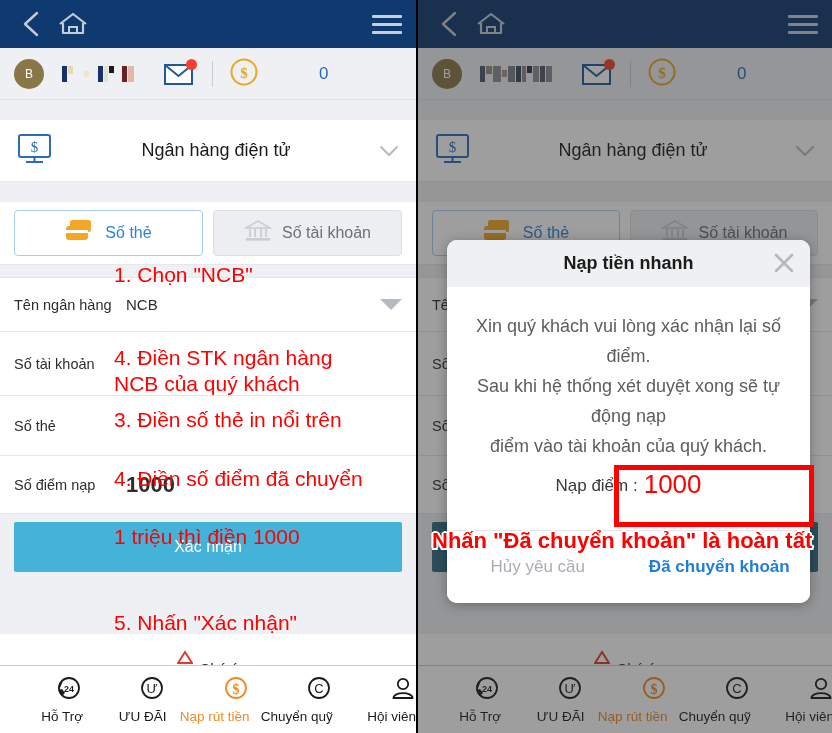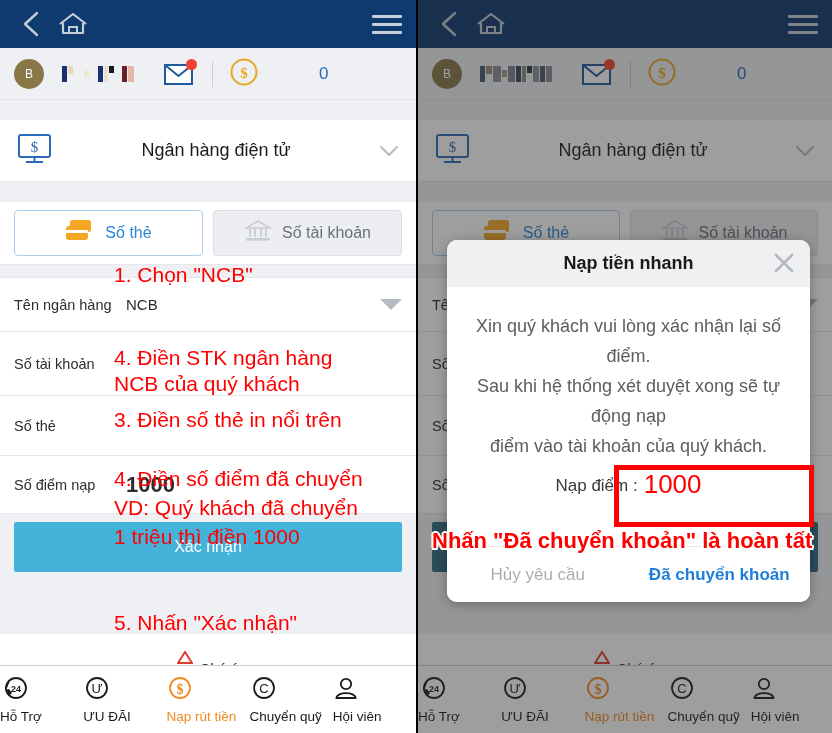--- a/index.html
+++ b/index.html
@@ -91,21 +91,21 @@
   .afterbtn { height: 62px; background:#eef0f4; }
   .noterow { height: 34px; background:#fff; display:flex; align-items:flex-end; justify-content:center; gap:6px; overflow:hidden; }
   .noterow .nt { font-size: 15px; color:#2d2d2d; transform: translateY(9px); }
 
   
   .bottomnav {
     position: absolute; left:0; bottom:0; width: 416px; height: 68px;
     background: #fff; border-top: 1px solid #c9ccd2;
     display: flex; align-items: center;
   }
-  .bnitem { flex:1; display:flex; flex-direction:column; align-items:flex-start; justify-content:center; gap:3px; }
+  .bnitem { flex:1; display:flex; flex-direction:column; align-items:flex-end; justify-content:center; gap:3px; }
   .bnitem .lbl { font-size: 13.5px; color:#1b1b1b; }
   .bnitem.accent .lbl { color:#ef8b22; }
 
   
   .annot {
     position: absolute;
     color: #fe0000;
     font-size: 21px;
     line-height: 26px;
     white-space: nowrap;
@@ -137,21 +137,21 @@
   }
   .modal-head .mtitle { font-size: 18px; font-weight: bold; color: #1b1b1b; }
   .modal-close {
     position:absolute; right: 14px; top: 11px; width: 24px; height: 24px;
     cursor:pointer;
   }
   .modal-body { padding: 24px 22px 8px 22px; text-align:center; background:#fff; }
   .modal-body .mline { font-size: 18px; color: #5d5d5d; line-height: 30px; }
   .amount-line { margin-top: 8px; margin-bottom: 22px; font-size: 17px; color: #3a3a3a; }
   .amount-line .amt { color: #ff0000; font-size: 26px; margin-left: 6px; vertical-align: -2px;}
-  .modal-foot { display:flex; border-top: 1px solid #e4e6e9; height: 56px; margin-top: 16px; }
+  .modal-foot { display:flex; border-top: 1px solid #e4e6e9; height: 73px; }
   .mbtn { flex:1; display:flex; align-items:center; justify-content:center; font-size:17px; cursor:pointer; background:#fff;}
   .mbtn.cancel { color:#a9adb3; }
   .mbtn.ok { color:#1f7fd8; font-weight:bold; }
   .redbox {
     position:absolute; z-index: 12; border: 5px solid #ff0000; pointer-events:none;
   }
 
   .right-confirm .btn-confirm { background:#2d6c84; color:#cfd7da; }
 </style>
 </head>
@@ -296,21 +296,20 @@
           </svg>
       </span>
       <span class="nt">Chú ý</span>
     </div>
 
     <div class="annot" style="left:114px; top:262px;">1. Chọn "NCB"</div>
     <div class="annot" style="left:114px; top:345px;">4. Điền STK ngân hàng</div>
     <div class="annot" style="left:114px; top:371px;">NCB của quý khách</div>
     <div class="annot" style="left:114px; top:407px;">3. Điền số thẻ in nổi trên</div>
     <div class="annot" style="left:114px; top:466px;">4. Điền số điểm đã chuyển</div>
-    <div class="annot" style="left:114px; top:495px;">VD: Quý khách đã chuyển</div>
     <div class="annot" style="left:114px; top:524px;">1 triệu thì điền 1000</div>
     <div class="annot" style="left:114px; top:610px;">5. Nhấn "Xác nhận"</div>
 
     <div class="bottomnav">
       <div class="bnitem">
         <span>
           <svg width="30" height="26" viewBox="0 0 30 26">
               <circle cx="16" cy="12" r="10" fill="none" stroke="#1b1b1b" stroke-width="1.8"></circle>
               <text x="16" y="16" font-size="9" font-weight="bold" fill="#1b1b1b" text-anchor="middle" font-family="Liberation Sans, sans-serif">24</text>
               <path d="M10 5 C4 8 4 16 9 20 L12 17 L9 13 L6 14" fill="#1b1b1b"></path>

